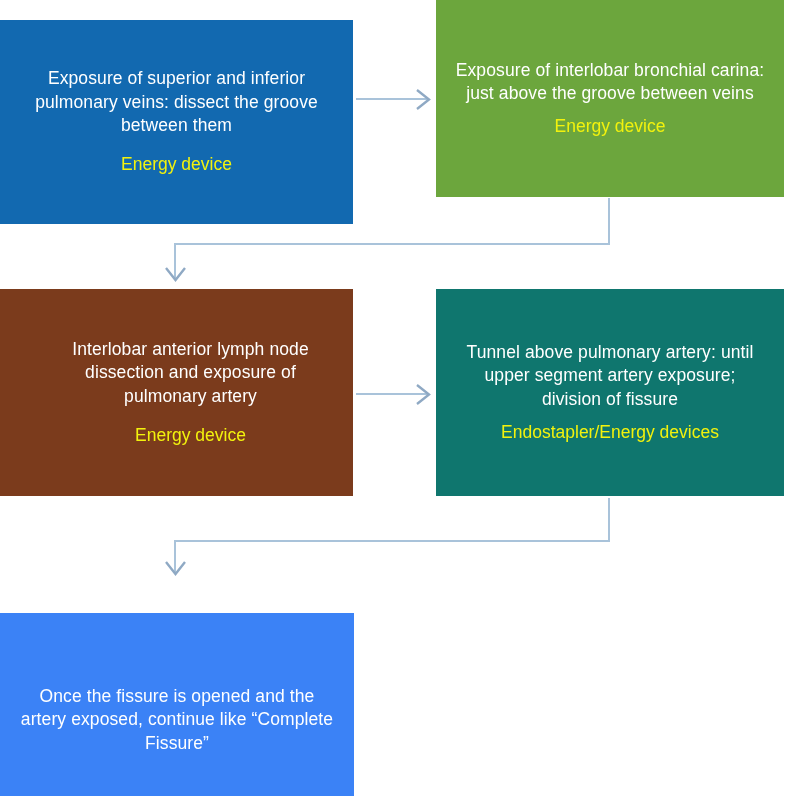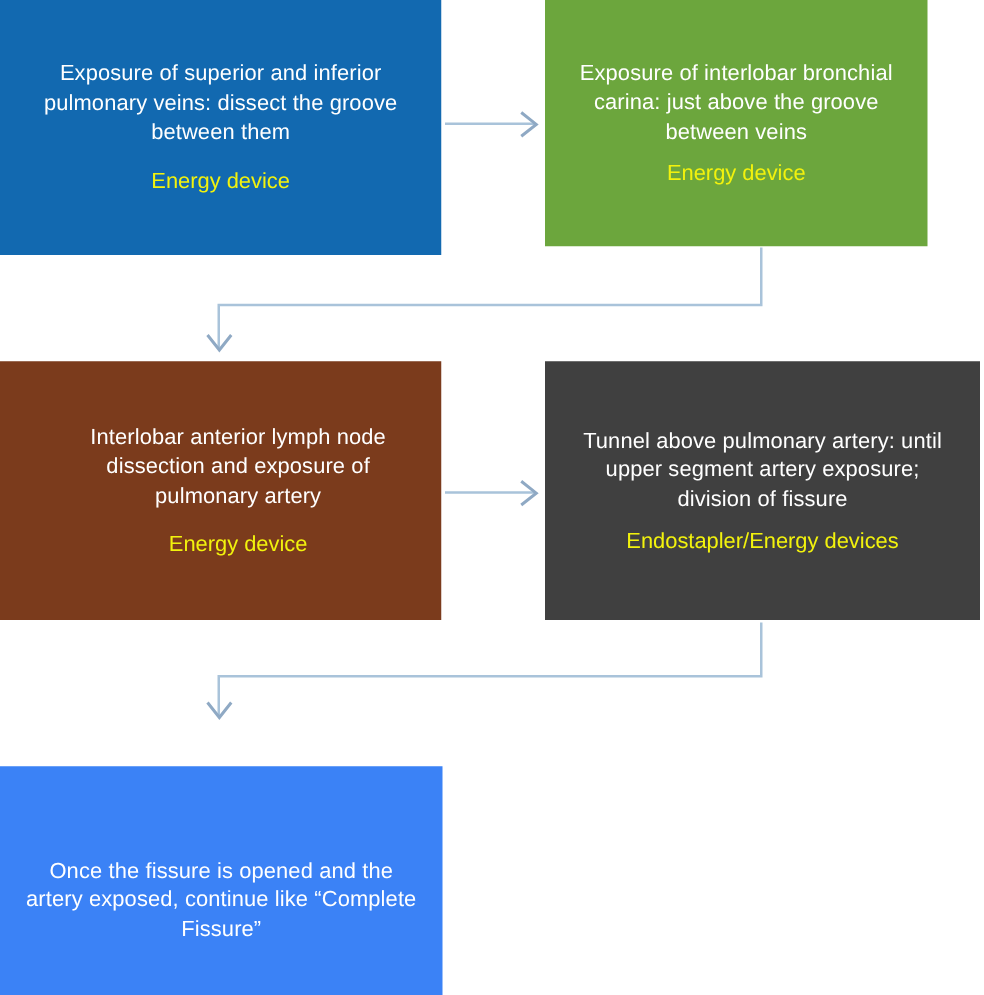--- a/index.html
+++ b/index.html
@@ -36,21 +36,21 @@
     white-space: pre-line;
   }
   .node .device {
     font-size: 17.5px;
     line-height: 1.33;
     margin-top: 16px;
     white-space: pre-line;
   }
   
   #node-veins   { left: 0px;   top: 0px;   width: 353px; height: 204px; }
-  #node-carina  { left: 436px; top: 0px;   width: 306px; height: 197px; }
+  #node-carina  { left: 436px; top: 0px;   width: 348px; height: 197px; }
   #node-lymph   { left: 0px;   top: 289px; width: 353px; height: 207px; }
   #node-tunnel  { left: 436px; top: 289px; width: 348px; height: 207px; }
   #node-fissure { left: 0px;   top: 582px; width: 354px; height: 214px; }
 
   #node-carina .device,
   #node-tunnel .device { margin-top: 10px; }
 
   svg.connectors {
     position: absolute;
     left: 0;
@@ -94,36 +94,36 @@
       <line x1="356" y1="394" x2="428" y2="394" stroke="#A9C3DA" stroke-width="2"></line>
       <polyline class="head" points="417,385 429,394.5 417,404"></polyline>
     </g>
 
     <g>
       <polyline points="609,498 609,541 175,541 175,572"></polyline>
       <polyline class="head" points="166,562 175.5,574 185,562"></polyline>
     </g>
   </svg>
 
-  <div class="node" id="node-veins" style="background: rgb(18, 105, 176);">
+  <div class="node" id="node-veins" style="background: rgb(18, 105, 176); margin-top: 20px;">
     <div class="title">Exposure of superior and inferior pulmonary veins: dissect the groove between them</div>
     <div class="device" style="color: rgb(242, 242, 13);">Energy device</div>
   </div>
 
   <div class="node" id="node-carina" style="background: rgb(108, 166, 61);">
     <div class="title">Exposure of interlobar bronchial carina: just above the groove between veins</div>
     <div class="device" style="color: rgb(242, 242, 13);">Energy device</div>
   </div>
 
   <div class="node" id="node-lymph" style="background: rgb(123, 59, 28); padding-left: 46px;">
     <div class="title">Interlobar anterior lymph node dissection and exposure of pulmonary artery</div>
     <div class="device" style="color: rgb(242, 242, 13);">Energy device</div>
   </div>
 
-  <div class="node" id="node-tunnel" style="background: #404040;">
+  <div class="node" id="node-tunnel" style="background: #0f766e;">
     <div class="title">Tunnel above pulmonary artery: until upper segment artery exposure; division of fissure</div>
     <div class="device" style="color: rgb(242, 242, 13);">Endostapler/Energy devices</div>
   </div>
 
   <div class="node" id="node-fissure" style="background: #3b82f6; margin-top: 31px;">
     <div class="title">Once the fissure is opened and the artery exposed, continue like “Complete Fissure”</div>
 
   </div>
 
 </div>

